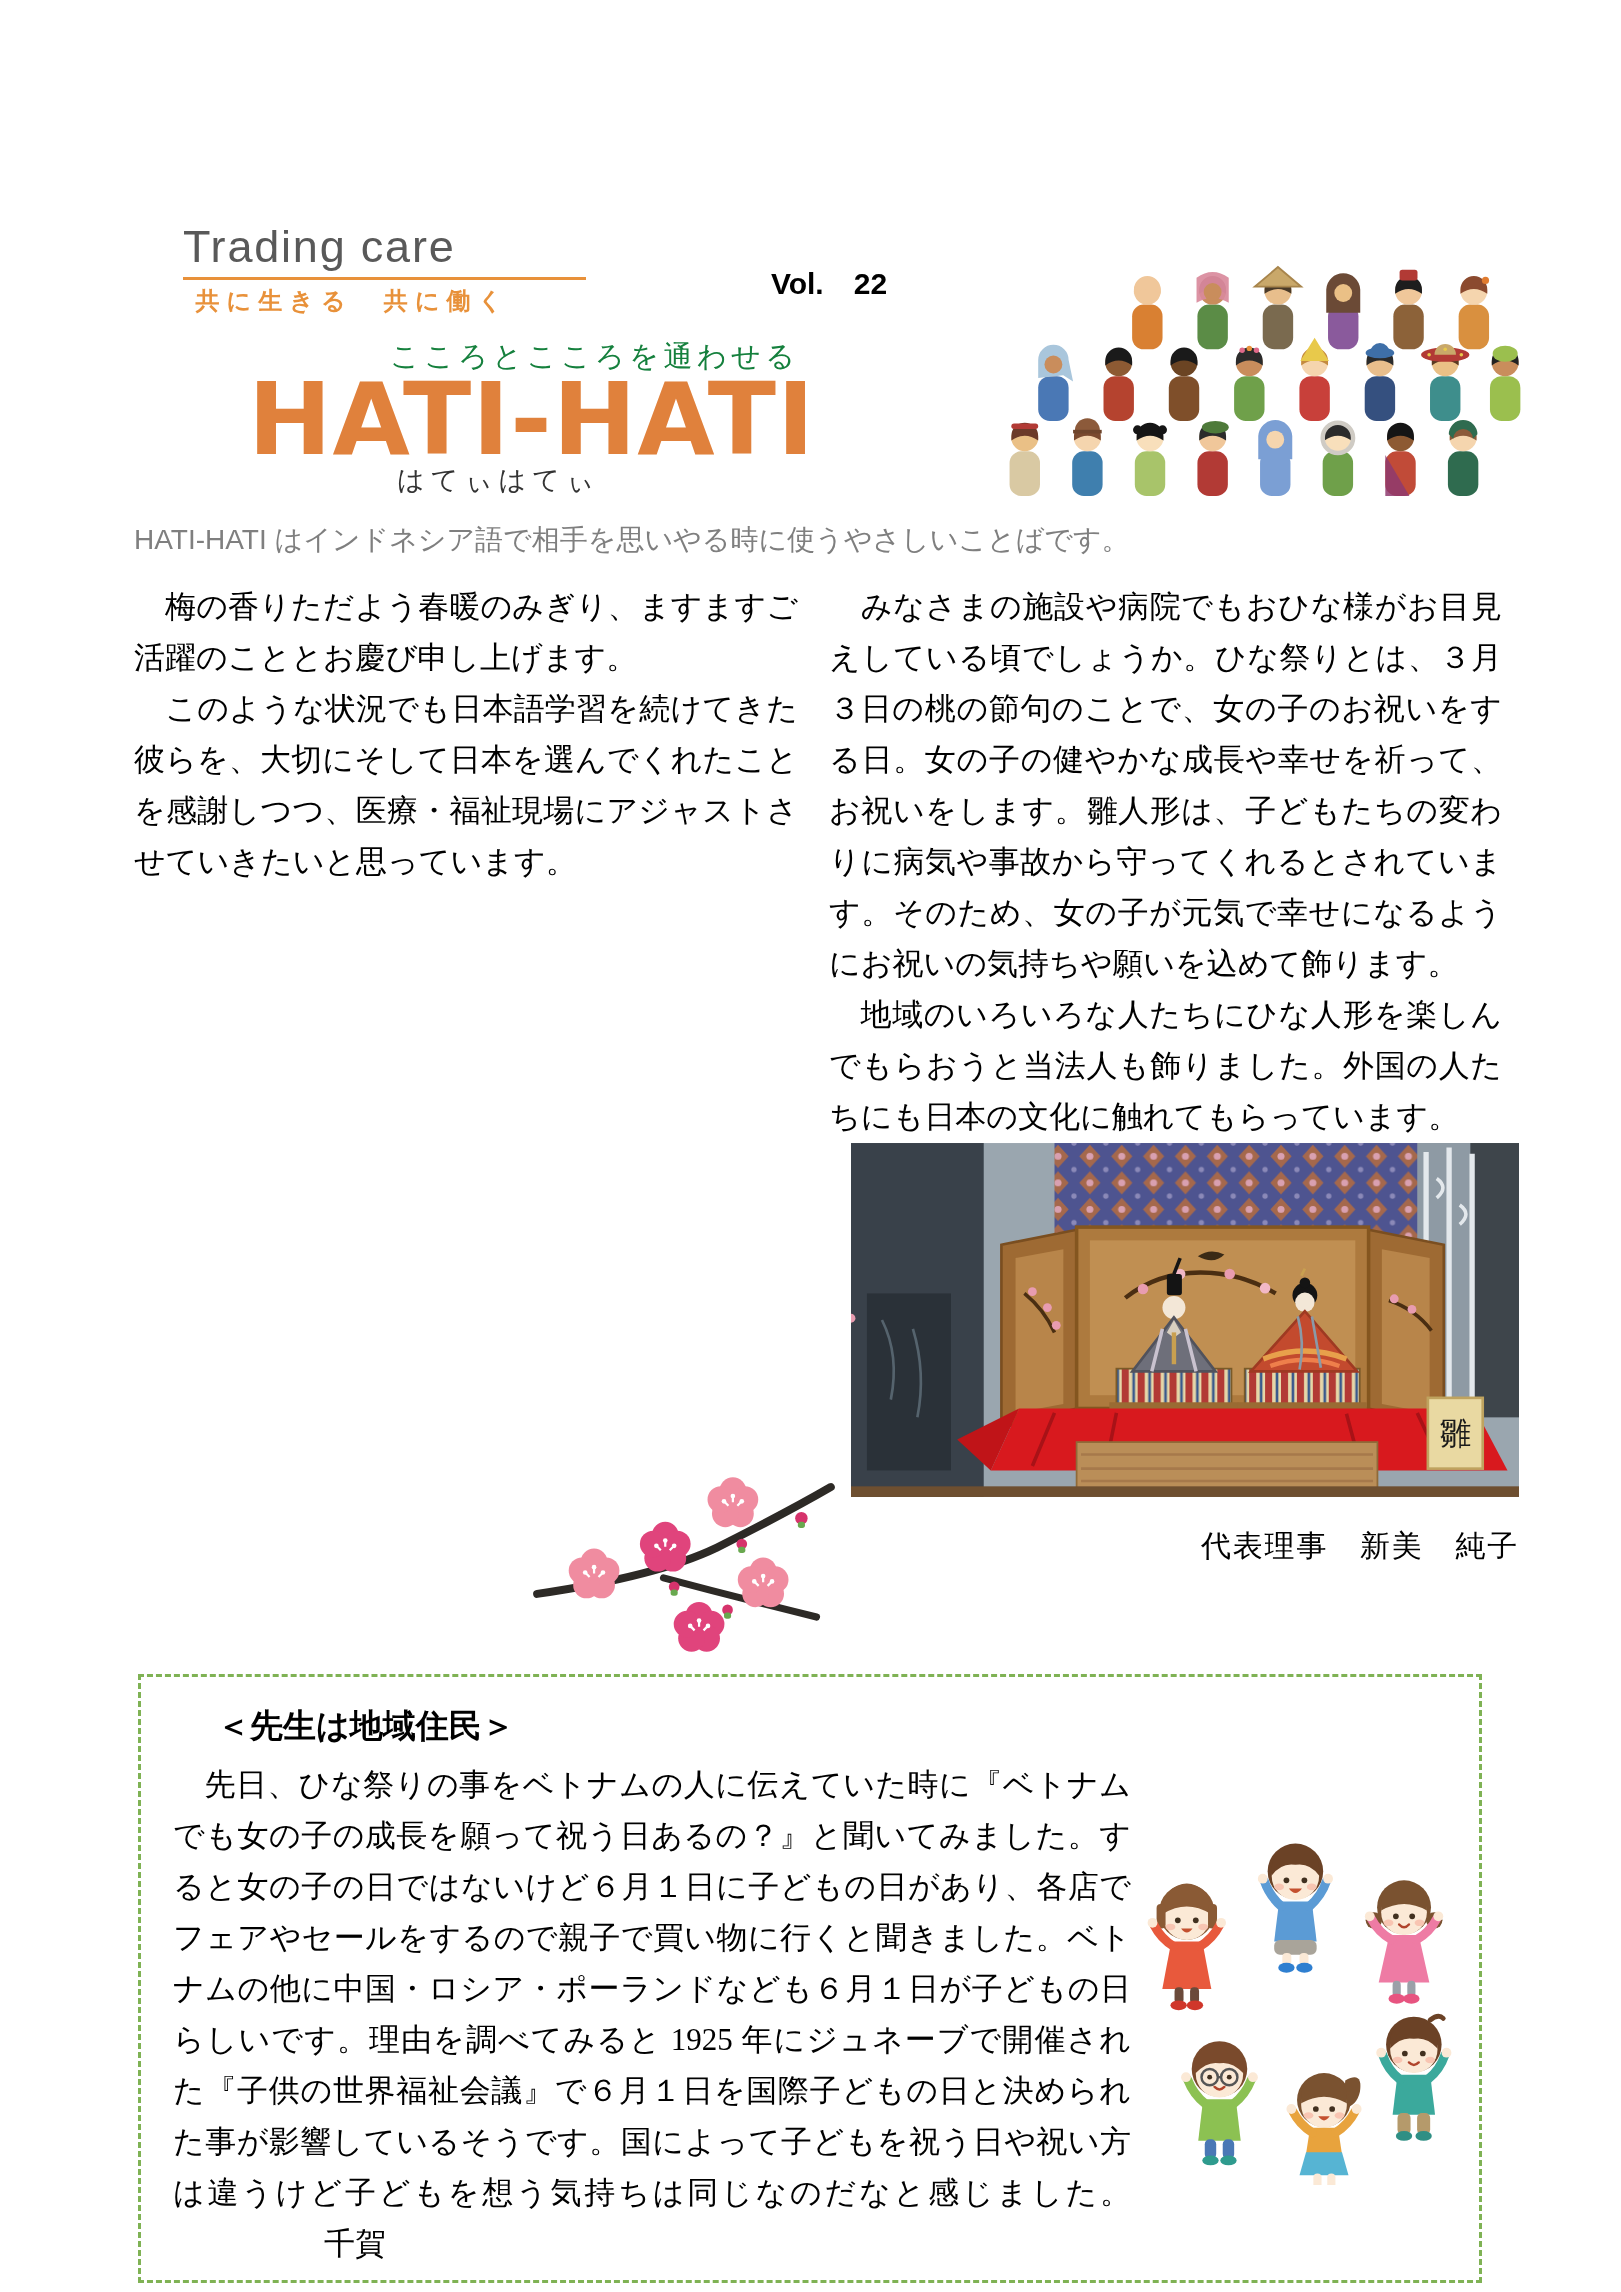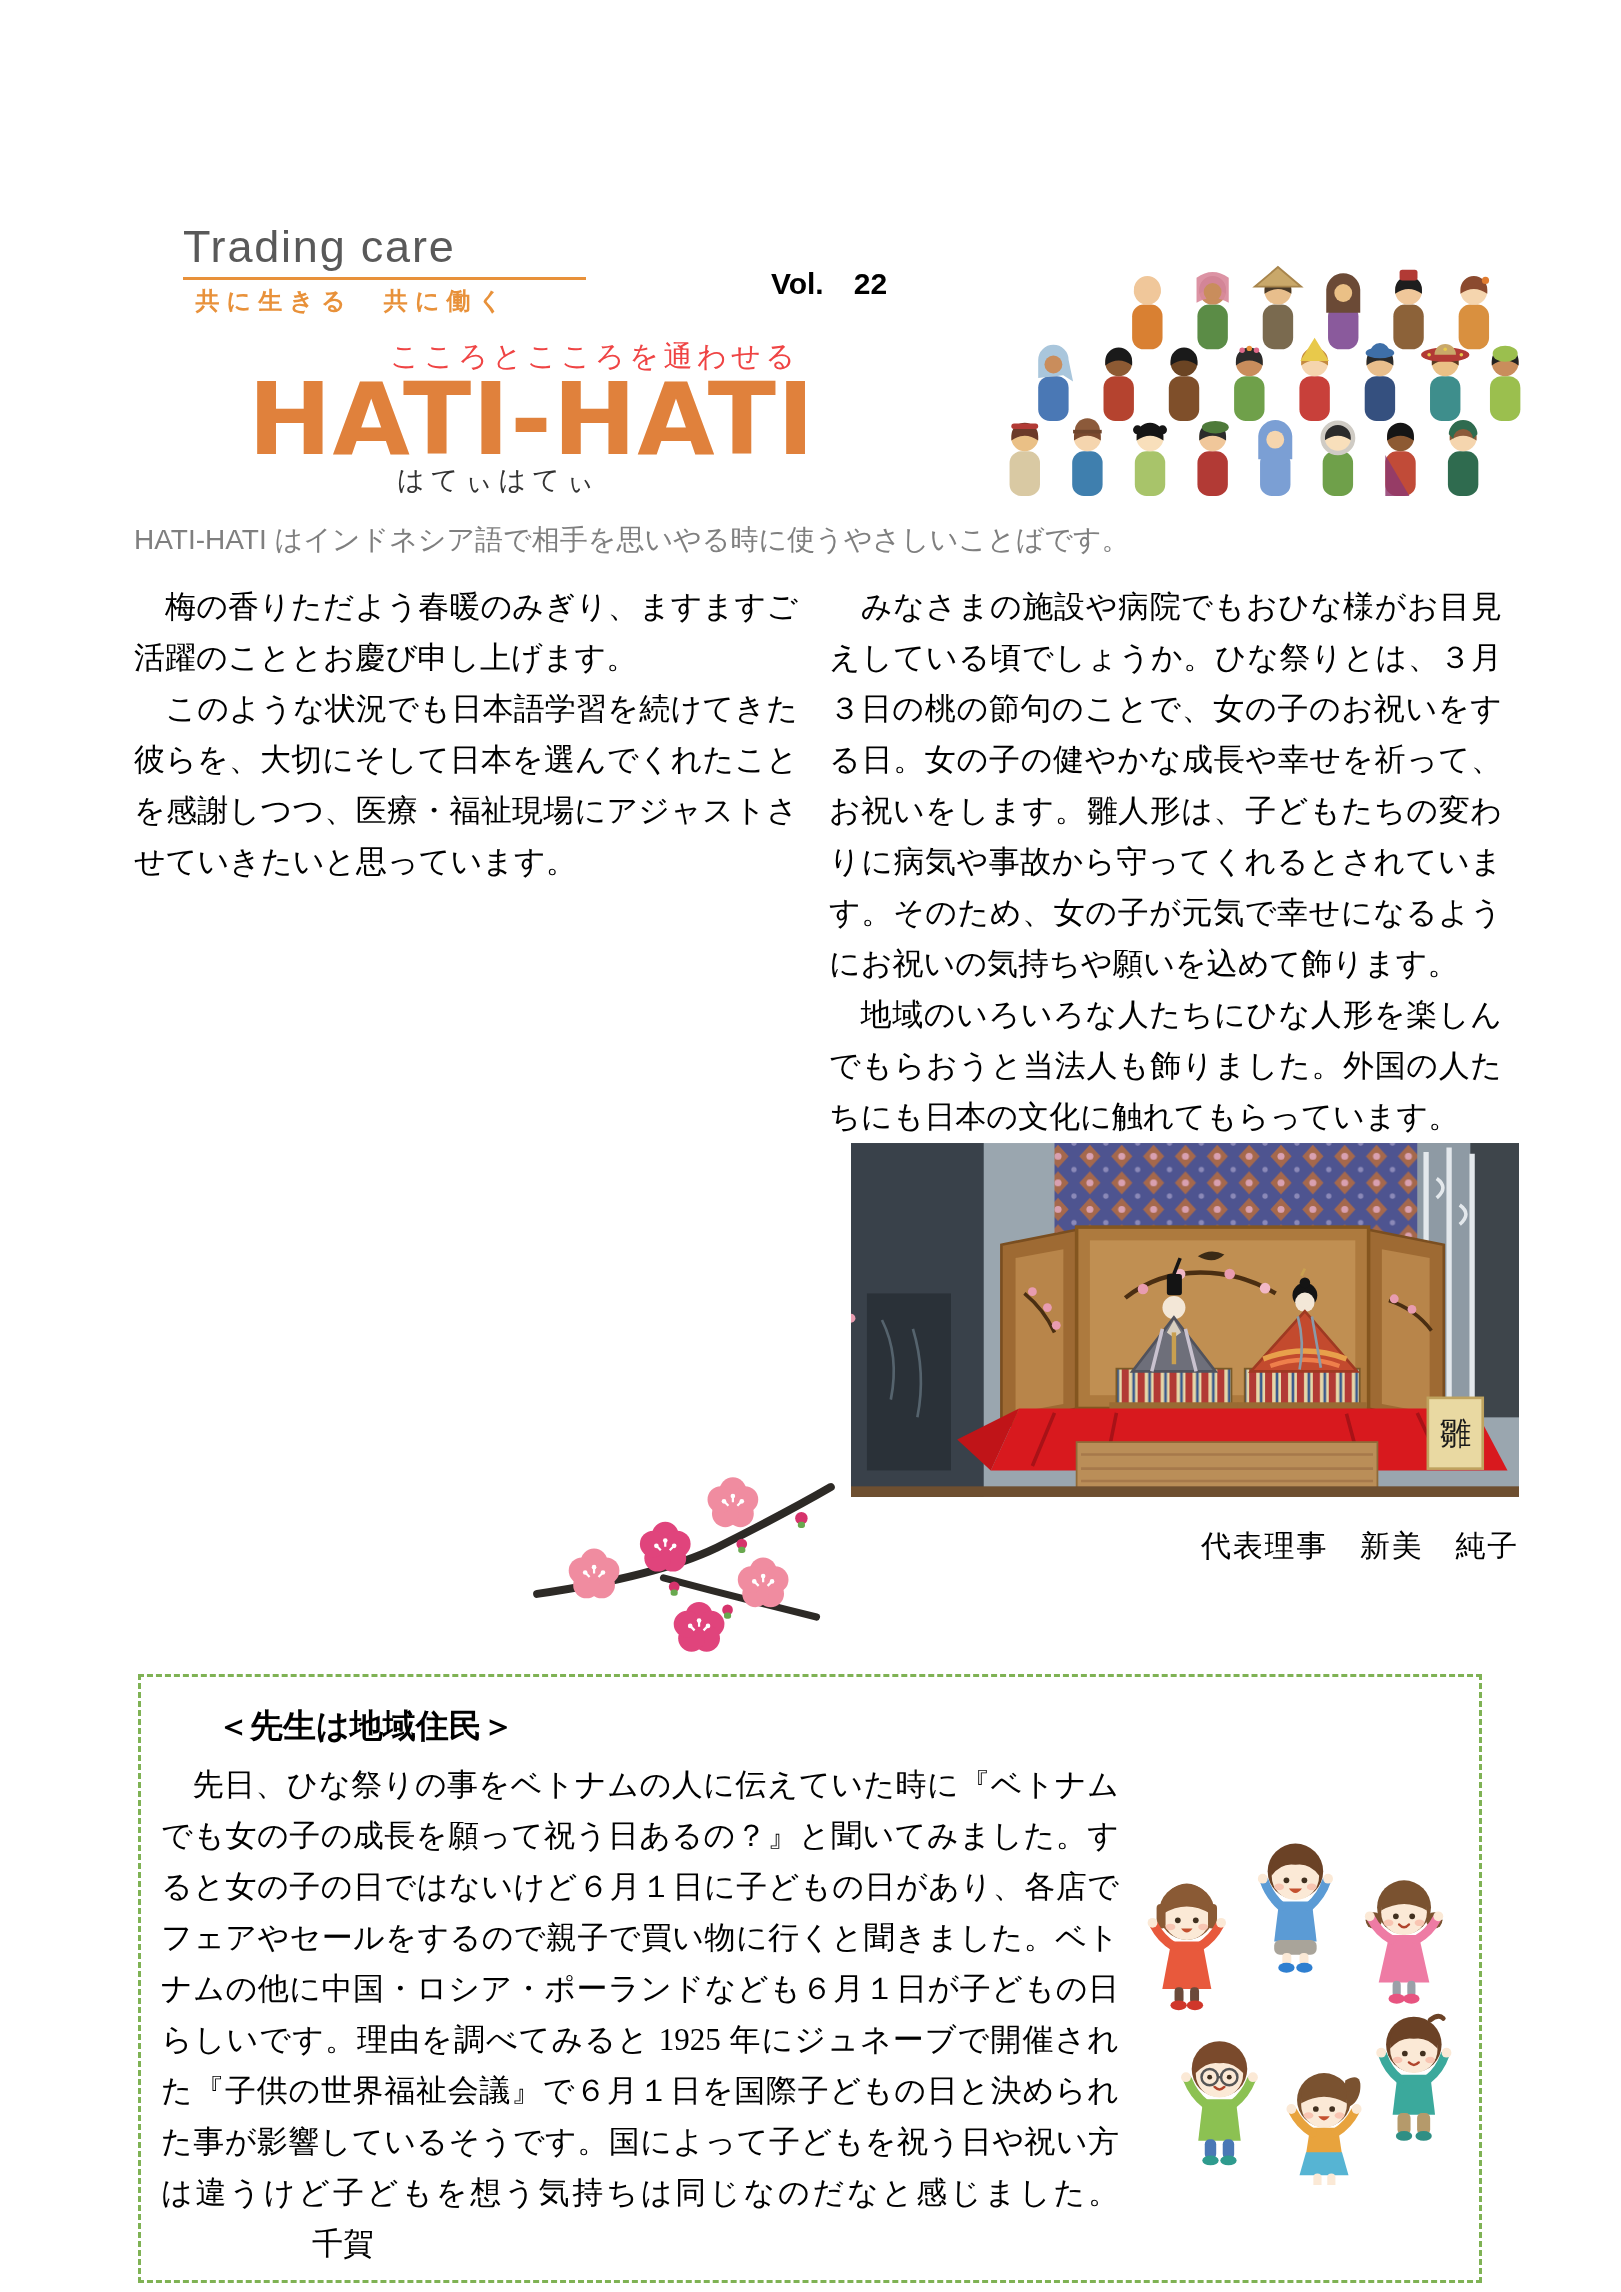--- a/index.html
+++ b/index.html
@@ -8,21 +8,21 @@
   .abs{position:absolute;}
 
   
   .logo-title{font-family:"Liberation Sans","DejaVu Sans",sans-serif;font-size:45px;color:#595959;letter-spacing:1.8px;}
   .logo-rule{height:3.6px;background:#E8913A;}
   .logo-tagline{font-family:"Liberation Sans","DejaVu Sans",sans-serif;font-size:24px;font-weight:bold;color:#E8913A;letter-spacing:7.1px;}
   .issue{font-family:"Liberation Sans","DejaVu Sans",sans-serif;font-weight:bold;color:#000;text-align:center;white-space:pre;}
   .issue .date{font-size:32px;}
   .issue .vol{font-size:30px;margin-top:7.1px;}
 
-  .catchphrase{font-size:29px;color:#ef4444;letter-spacing:4.5px;}
+  .catchphrase{font-size:29px;color:#15803d;letter-spacing:4.5px;}
   .main-title{font-family:"DejaVu Sans","Liberation Sans",sans-serif;font-size:100px;font-weight:bold;color:#E0813C;letter-spacing:0.9px;line-height:1;}
   .title-ruby{font-size:27px;color:#333;letter-spacing:6.2px;}
   .title-note{font-family:"Liberation Sans","DejaVu Sans",sans-serif;font-size:28px;color:#7F7F7F;}
 
   
   .col{font-size:31px;line-height:51px;text-align:justify;color:#000;}
   .col p{margin:0;}
 
   .caption{font-size:30px;color:#000;text-align:right;letter-spacing:1.8px;}
 
@@ -294,21 +294,21 @@
 
       <rect x="255" y="338" width="340" height="58" fill="#BA8E58" stroke="#8F6A38" stroke-width="2"></rect>
       <path d="M260,352 H590 M260,368 H590 M260,382 H590" stroke="#A6794B" stroke-width="3"></path>
       <rect x="0" y="388" width="755" height="12" fill="#6E4F30"></rect>
     </svg>
   </div>
   <div class="abs caption" style="left:851px;top:1526px;width:668px;">代表理事　新美　純子</div>
 
   <div class="abs green-box" style="left:138px;top:1674px;width:1344px;height:609px;">
     <div class="abs box-heading" style="left:76px;top:27px;">＜先生は地域住民＞</div>
-    <div class="abs box-body" style="left:20px;top:82px;width:958px;">
+    <div class="abs box-body" style="left:32px;top:82px;width:958px;">
       <span>　先日、ひな祭りの事をベトナムの人に伝えていた時に『ベトナムでも女の子の成長を願って祝う日あるの？』と聞いてみました。すると女の子の日ではないけど６月１日に子どもの日があり、各店でフェアやセールをするので親子で買い物に行くと聞きました。ベトナムの他に中国・ロシア・ポーランドなども６月１日が子どもの日らしいです。理由を調べてみると 1925 年にジュネーブで開催された『子供の世界福祉会議』で６月１日を国際子どもの日と決められた事が影響しているそうです。国によって子どもを祝う日や祝い方は違うけど子どもを想う気持ちは同じなのだなと感じました。</span><span class="signature">千賀</span>
     </div>
 
     <div class="abs" style="left:987px;top:80px;width:343px;height:428px;">
       <svg viewBox="0 0 420 480" width="343" height="428">
 
         <g transform="translate(72,168)">
           <circle r="34" fill="#8A5A35"></circle>
           <circle cy="5" r="29" fill="#FBE9D6"></circle>
           <path d="M-29,-6 a29,29 0 0 1 58,0 l0,8 q-29,-18 -58,0 z" fill="#8A5A35"></path>

